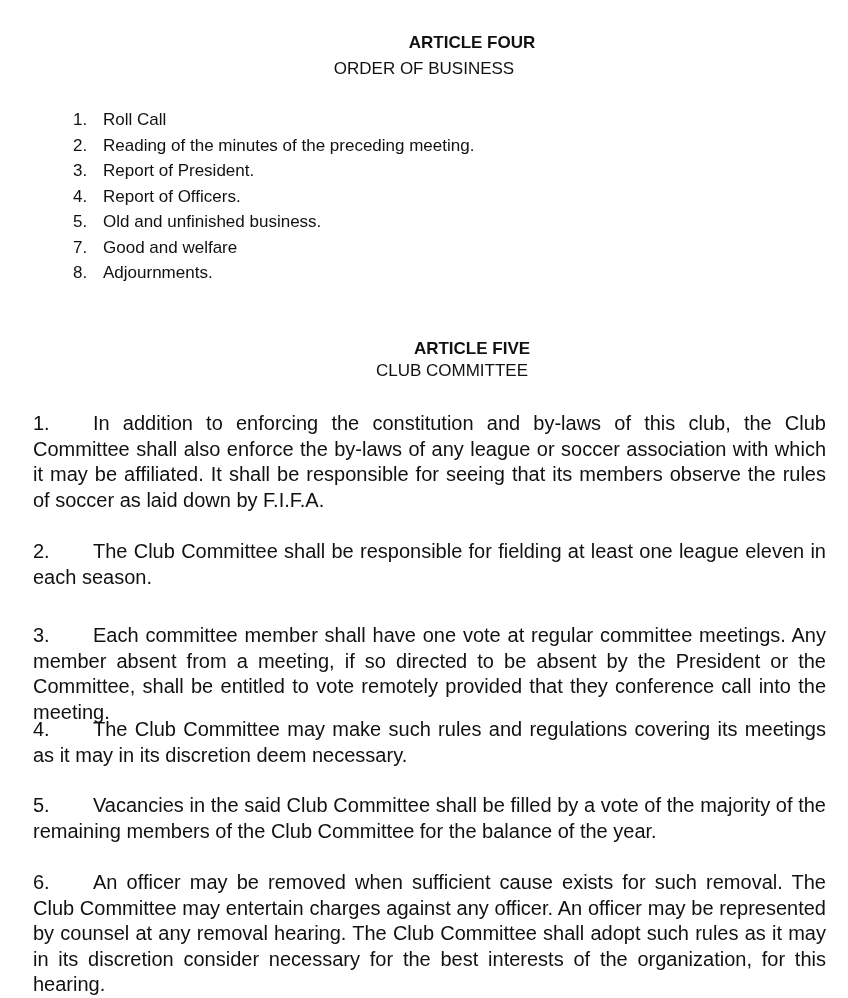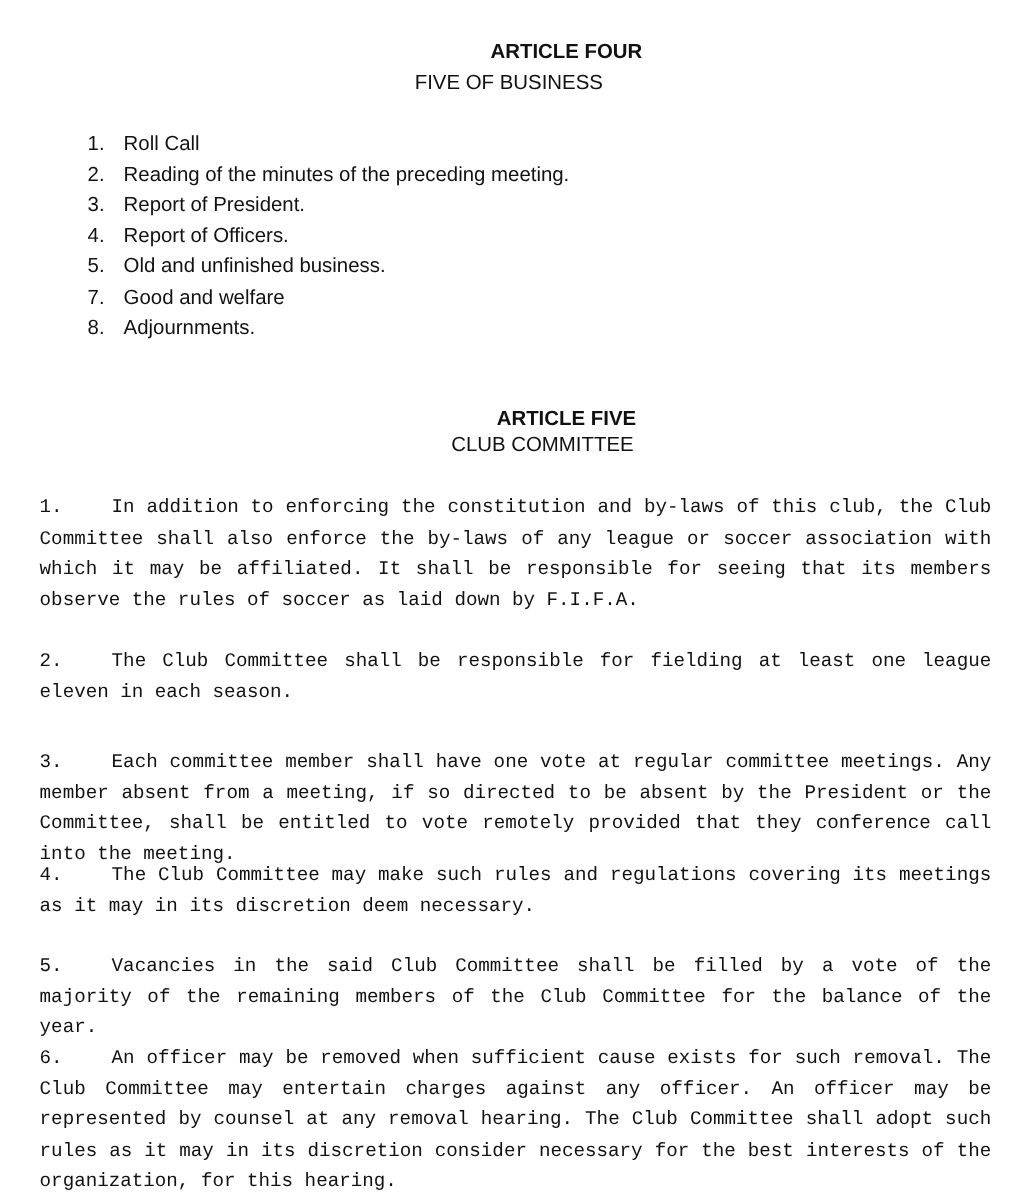--- a/index.html
+++ b/index.html
@@ -11,32 +11,31 @@
   }
   .page { position: relative; width: 848px; height: 998px; }
   .heading { position: absolute; left: 0; width: 848px; text-align: center; font-size: 17px; line-height: 22px; }
   .heading.bold { font-weight: bold; margin-left: 48px; }
   .list { position: absolute; left: 33px; top: 107px; margin: 0; padding: 0; list-style: none; }
   .list li { height: 25.5px; line-height: 25.5px; white-space: nowrap; margin-left: 40px; }
   .list .num { display: inline-block; width: 30px; }
   .para {
     position: absolute; left: 33px; width: 793px;
     text-align: justify; line-height: 25.5px; margin: 0;
-    font-size: 16px;
-    font-family: Liberation Mono, monospace;
+    font-size: 20px;
   }
   .para .pnum { display: inline-block; width: 60px; }
 </style>
 </head>
 <body>
 
 <div class="page">
 
   <div class="heading bold" style="top:32px;">ARTICLE FOUR</div>
-  <div class="heading" style="top:58px;">FIVE OF BUSINESS</div>
+  <div class="heading" style="top:58px;">ORDER OF BUSINESS</div>
 
   <ul class="list">
     <li><span class="num">1.</span><span>Roll Call</span></li>
     <li><span class="num">2.</span><span>Reading of the minutes of the preceding meeting.</span></li>
     <li><span class="num">3.</span><span>Report of President.</span></li>
     <li><span class="num">4.</span><span>Report of Officers.</span></li>
     <li><span class="num">5.</span><span>Old and unfinished business.</span></li>
     <li><span class="num">7.</span><span>Good and welfare</span></li>
     <li><span class="num">8.</span><span>Adjournments.</span></li>
   </ul>

